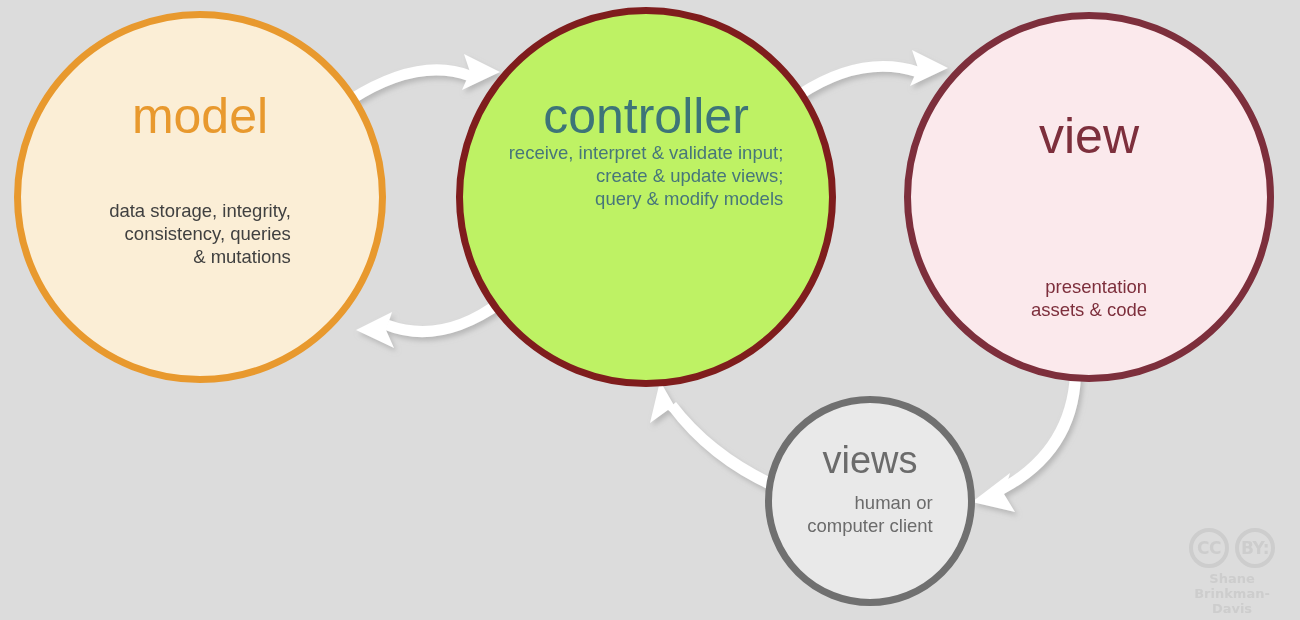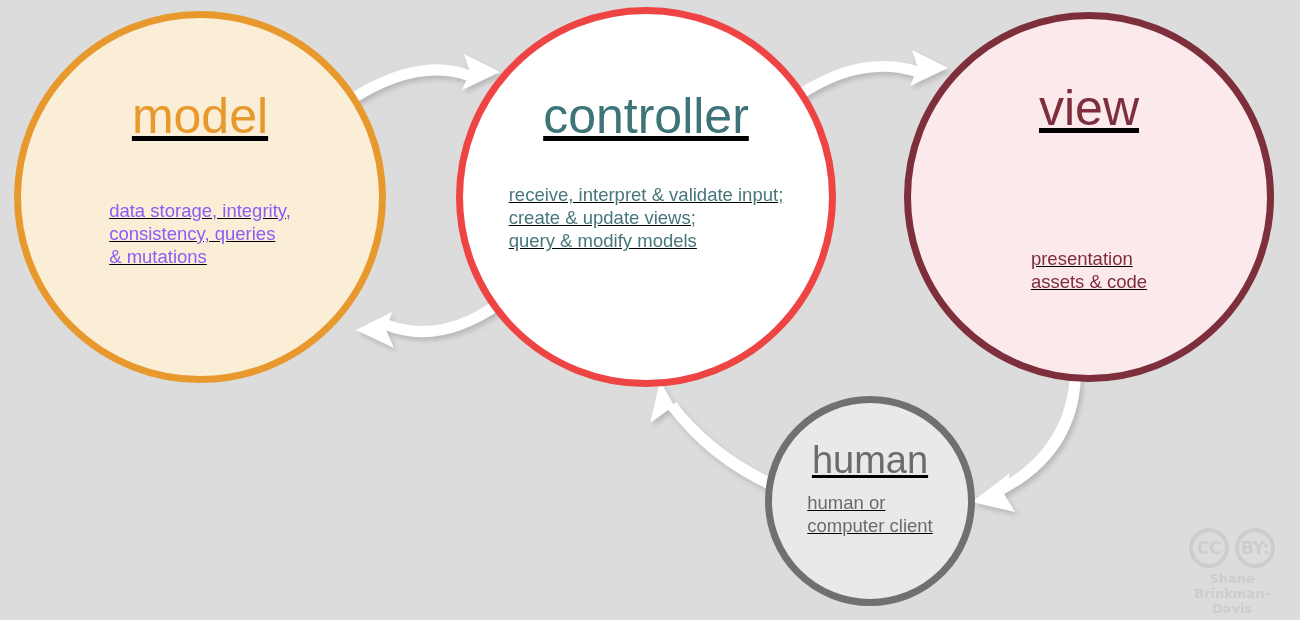--- a/index.html
+++ b/index.html
@@ -23,22 +23,21 @@
     height: 620px;
     pointer-events: none;
   }
   .node {
     position: absolute;
     border-radius: 50%;
     box-sizing: border-box;
     display: flex;
     flex-direction: column;
     align-items: center;
-    text-align: left;
-    text-decoration: underline;
+    text-align: right;
   }
   .node-title {
     font-weight: 400;
     line-height: 1;
     white-space: nowrap;
   }
   .node-desc {
     line-height: 1.25;
     white-space: pre-line;
   }
@@ -49,32 +48,31 @@
     width: 372px; height: 372px;
     background: #fbeed6;
     border: 7px solid #e8992e;
   }
   #node-model .node-title {
     color: #e8992e;
     font-size: 50px;
     margin-top: 73px;
   }
   #node-model .node-desc {
-    color: #8b5cf6;
+    color: #404040;
     font-size: 18.5px;
     margin-top: 58px;
   }
 
   
   #node-controller {
     left: 456px; top: 7px;
     width: 380px; height: 380px;
-    background: #ffffff;
-    border: 7px solid #ef4444;
-    gap: 42px;
+    background: #bef264;
+    border: 7px solid #7f1d1d;
   }
   #node-controller .node-title {
     color: #3d7478;
     font-size: 50px;
     margin-top: 77px;
   }
   #node-controller .node-desc {
     color: #47767a;
     font-size: 18.5px;
   }
@@ -82,21 +80,21 @@
   
   #node-view {
     left: 904px; top: 12px;
     width: 370px; height: 370px;
     background: #fbe9ec;
     border: 7px solid #7d2f3c;
   }
   #node-view .node-title {
     color: #7d2f3c;
     font-size: 50px;
-    margin-top: 64px;
+    margin-top: 92px;
   }
   #node-view .node-desc {
     color: #7d2f3c;
     font-size: 18.5px;
     margin-top: 114px;
   }
 
   
   #node-user {
     left: 765px; top: 396px;
@@ -206,21 +204,21 @@
 query &amp; modify models</div>
   </div>
 
   <div class="node" id="node-view">
     <div class="node-title">view</div>
     <div class="node-desc">presentation
 assets &amp; code</div>
   </div>
 
   <div class="node" id="node-user">
-    <div class="node-title">human</div>
+    <div class="node-title">views</div>
     <div class="node-desc">human or
 computer client</div>
   </div>
 
   <div id="cc-badge">
     <div class="cc-marks">
       <div class="cc-circle">CC</div>
       <div class="cc-circle">BY:</div>
     </div>
     <div class="cc-name">Shane

